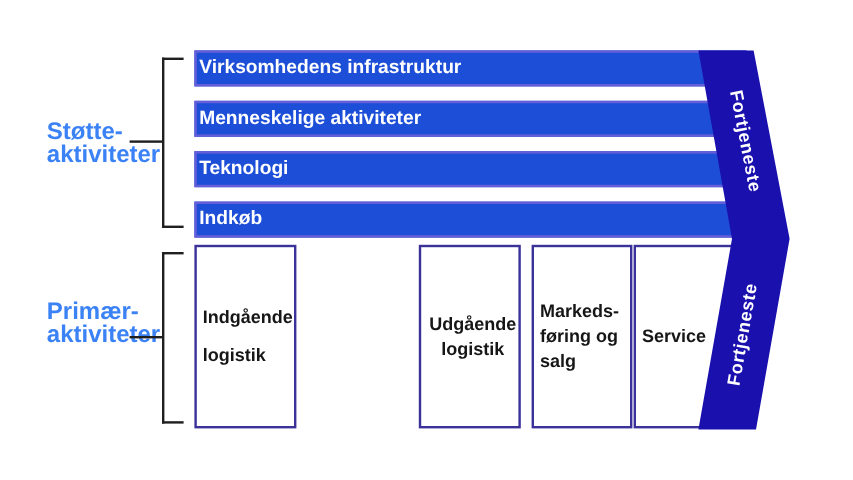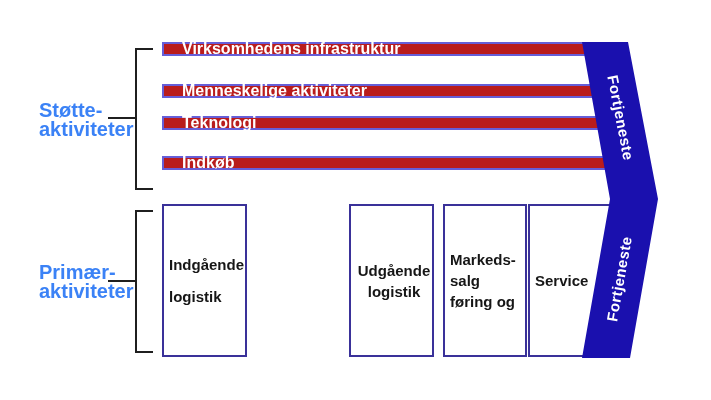--- a/index.html
+++ b/index.html
@@ -21,21 +21,21 @@
     position: absolute;
     left: 39px;
     font-size: 20px;
     font-weight: bold;
     color: #3b82f6;
     line-height: 19px;
     z-index: 2;
   }
   .group-label span { display: block; white-space: nowrap; }
   .group-label.support { top: 101px; }
-  .group-label.primary { top: 263px; }
+  .group-label.primary { top: 251px; }
 
   
   .bracket {
     position: absolute;
     left: 135px;
     width: 16px;
     border-left: 2px solid #1f1f1f;
     border-top: 2px solid #1f1f1f;
     border-bottom: 2px solid #1f1f1f;
     z-index: 2;
@@ -51,37 +51,37 @@
     z-index: 2;
   }
   .connector.support { top: 117px; }
   .connector.primary { top: 280px; }
 
   
   .bar {
     position: absolute;
     left: 162px;
     width: 460px;
-    height: 14px;
-    background: #b91c1c;
+    height: 30px;
+    background: #1d4ed8;
     border: 2px solid #665ed8;
     box-sizing: border-box;
     display: flex;
     align-items: center;
-    padding-left: 18px;
+    padding-left: 2px;
     color: #ffffff;
     font-size: 16px;
     font-weight: bold;
     white-space: nowrap;
     z-index: 1;
   }
   .bar.b1 { top: 42px; }
   .bar.b2 { top: 84px; }
-  .bar.b3 { top: 116px; }
-  .bar.b4 { top: 156px; }
+  .bar.b3 { top: 126px; }
+  .bar.b4 { top: 168px; }
 
   
   .box {
     position: absolute;
     top: 204px;
     height: 153px;
     background: #ffffff;
     border: 2px solid #3a3199;
     box-sizing: border-box;
     display: flex;
@@ -167,22 +167,22 @@
   <div class="box p1">
     <span>Indgående</span>
     <span>logistik</span>
   </div>
   <div class="box p3">
     <span>Udgående</span>
     <span>logistik</span>
   </div>
   <div class="box p4">
     <span>Markeds-</span>
+    <span>føring og</span>
     <span>salg</span>
-    <span>føring og</span>
   </div>
   <div class="box p5">
     <span>Service</span>
   </div>
 
   <svg class="arrow-svg" width="711" height="400" viewBox="0 0 711 400">
     <polygon points="582,42 628,42 658,199 630,358 582,358 610,199" fill="#1a10ae"></polygon>
   </svg>
   <div class="profit-label top">Fortjeneste</div>
   <div class="profit-label bottom">Fortjeneste</div>

